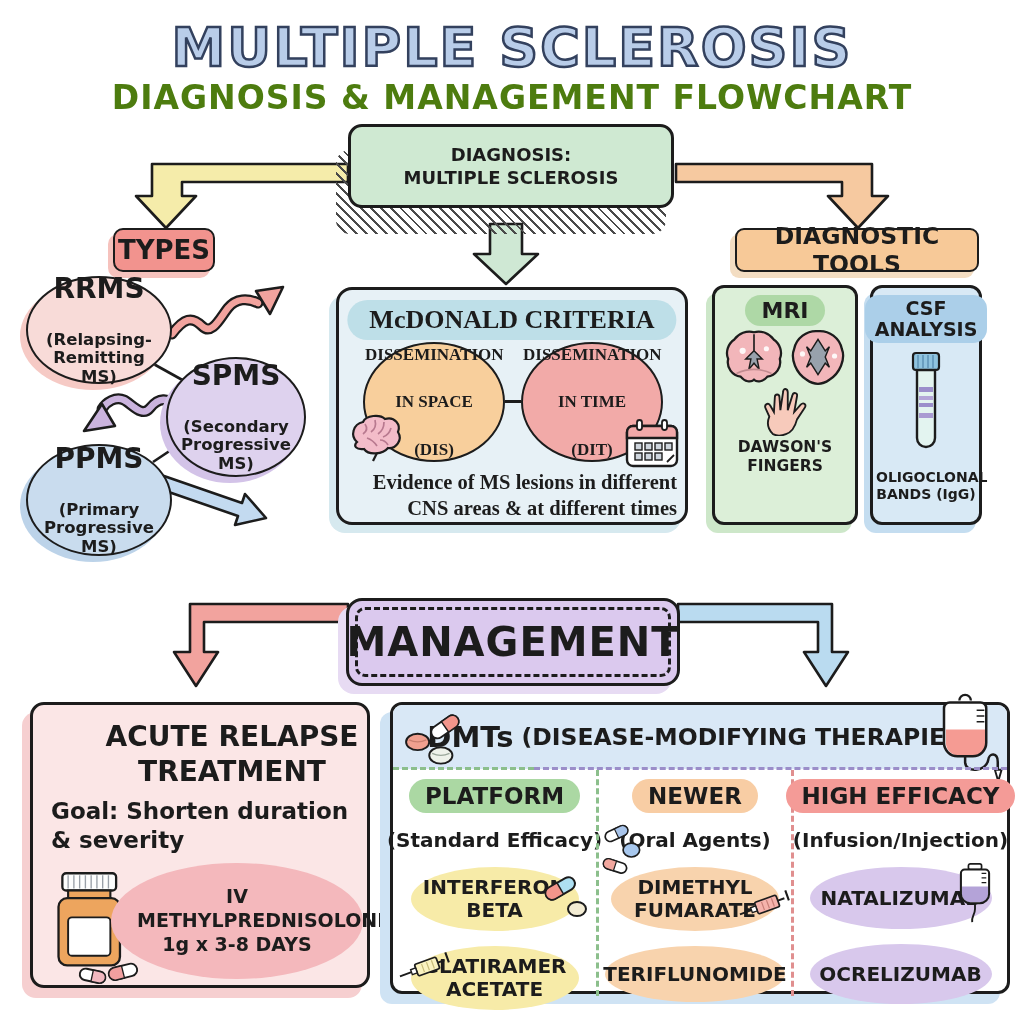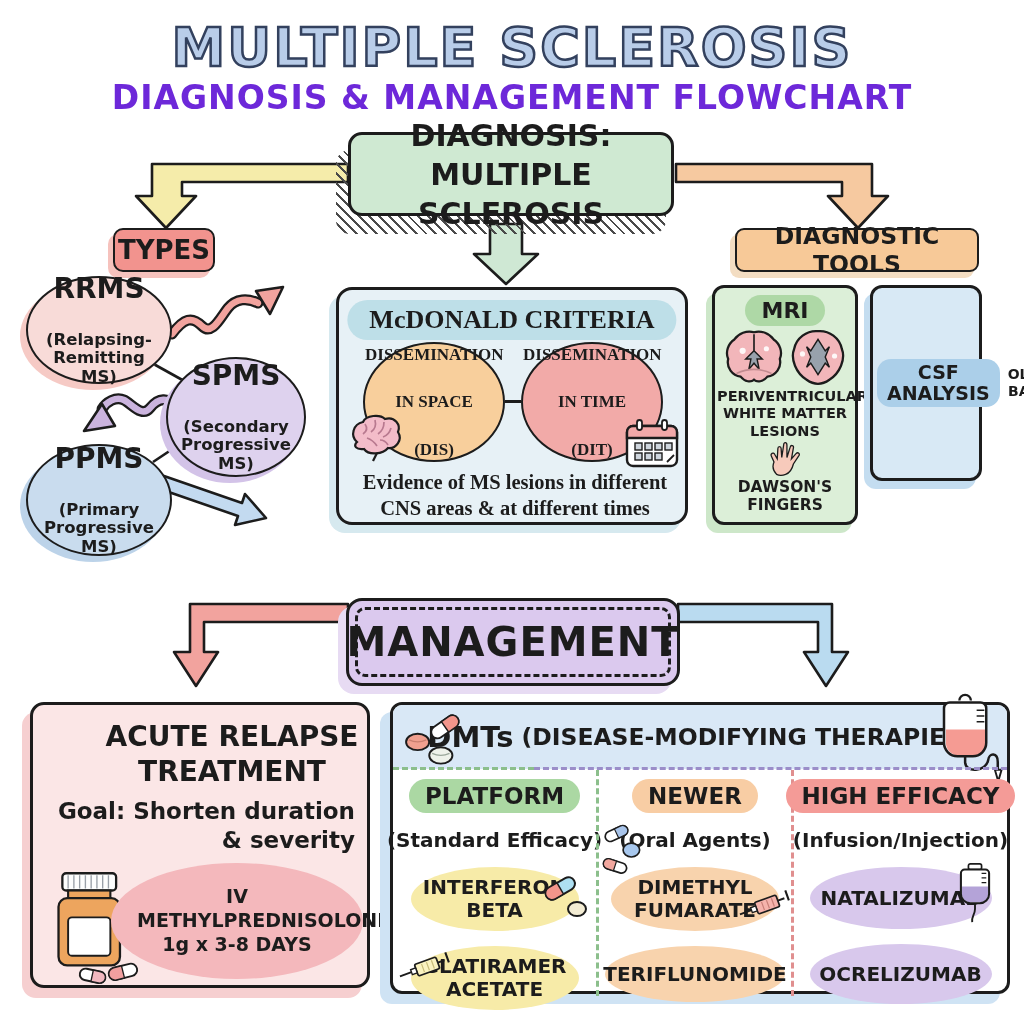--- a/index.html
+++ b/index.html
@@ -7,64 +7,64 @@
           font-family:"DejaVu Sans","Liberation Sans",sans-serif;color:#1c1c1c;}
   .abs{position:absolute;}
   .ctr{display:flex;flex-direction:column;align-items:center;justify-content:center;text-align:center;}
   .box{position:absolute;border:3px solid #1c1c1c;box-sizing:border-box;}
   .ellipse{position:absolute;border-radius:50%;border:2.6px solid #1c1c1c;box-sizing:border-box;
            display:flex;flex-direction:column;justify-content:center;text-align:center;font-weight:bold;gap:28px;}
   svg{display:block;}
   
   .title{left:0;top:16px;width:1024px;text-align:center;font-size:54px;font-weight:800;letter-spacing:2px;
          color:#b9cde9;-webkit-text-stroke:2.5px #33415e;text-shadow:0 0 1px #33415e;}
-  .subtitle{left:0;top:78px;width:1024px;text-align:center;font-size:33px;font-weight:800;color:#6d28d9;letter-spacing:1px;}
+  .subtitle{left:0;top:78px;width:1024px;text-align:center;font-size:33px;font-weight:800;color:#4d7c0f;letter-spacing:1px;}
   
   .hatch{left:336px;top:150px;width:330px;height:84px;border-radius:14px;
          background:repeating-linear-gradient(45deg,#4a4a4a 0 2px,transparent 2px 7px);}
-  .diagnosis{left:348px;top:132px;width:326px;height:84px;border-radius:14px;background:#cfe9d2;
-             font-size:30px;font-weight:800;line-height:1.3;}
+  .diagnosis{left:348px;top:124px;width:326px;height:84px;border-radius:14px;background:#cfe9d2;
+             font-size:18px;font-weight:800;line-height:1.3;}
   
   .types-badge{left:113px;top:228px;width:102px;height:44px;border-radius:10px;background:#f2938e;
                font-size:26px;font-weight:800;box-shadow:-5px 6px 0 #f6c2bd;}
   .rrms{left:26px;top:276px;width:146px;height:108px;background:#f8dbd8;box-shadow:-6px 6px 0 #f6cac5;}
   .spms{left:166px;top:357px;width:140px;height:120px;background:#ded2ee;box-shadow:-6px 6px 0 #d3c3e8;}
   .ppms{left:26px;top:444px;width:146px;height:112px;background:#c9dcee;box-shadow:-6px 6px 0 #bcd3e9;}
   .type-abbr{font-size:28px;line-height:1.05;}
   .type-full{font-size:16.5px;line-height:1.12;font-weight:bold;padding:0 10px;}
   
   .mcdonald{left:336px;top:287px;width:352px;height:238px;border-radius:16px;background:#e7f1f6;
             box-shadow:-7px 8px 0 #d6e9ef;}
   .mc-pill{position:absolute;left:50%;transform:translateX(-50%);top:10px;background:#bedfe8;
            border-radius:22px;padding:5px 22px;font-size:26px;font-weight:800;white-space:nowrap;}
   .dis{left:24px;top:52px;width:142px;height:120px;background:#f8cf9c;font-size:17px;line-height:1.15;}
   .dit{left:182px;top:52px;width:142px;height:120px;background:#f2aaa8;font-size:17px;line-height:1.15;}
   .mc-link{position:absolute;left:166px;top:110px;width:16px;height:3px;background:#1c1c1c;}
-  .mc-caption{position:absolute;left:14px;top:180px;width:324px;text-align:center;font-size:20.5px;font-weight:800;line-height:1.25;}
+  .mc-caption{position:absolute;left:14px;top:180px;width:324px;text-align:right;font-size:20.5px;font-weight:800;line-height:1.25;}
   
   .tools-badge{left:735px;top:228px;width:244px;height:44px;border-radius:9px;background:#f7c998;
                font-size:23.5px;font-weight:800;box-shadow:-5px 6px 0 #f3ddc2;}
   .mri{left:712px;top:285px;width:146px;height:240px;border-radius:12px;background:#dcefd8;
        box-shadow:-6px 8px 0 #cde7c9;display:flex;flex-direction:column;align-items:center;padding:7px 4px;gap:2px;}
-  .csf{left:870px;top:285px;width:112px;height:196px;border-radius:12px;background:#d8e9f5;
-       box-shadow:-6px 8px 0 #c4ddf0;display:flex;flex-direction:row;align-items:center;padding:7px 4px;gap:4px;}
+  .csf{left:870px;top:285px;width:112px;height:240px;border-radius:12px;background:#d8e9f5;
+       box-shadow:-6px 8px 0 #c4ddf0;display:flex;flex-direction:column;align-items:center;padding:7px 4px;gap:4px;}
   .mri-pill{background:#aed8a6;border-radius:18px;padding:3px 16px;font-size:22px;font-weight:800;}
   .csf-pill{background:#abcfe9;border-radius:14px;padding:3px 10px;font-size:19px;font-weight:800;line-height:1.1;text-align:center;}
   .finding{font-size:14.5px;font-weight:800;text-align:center;line-height:1.2;}
   .brains{display:flex;gap:2px;align-items:center;}
   
   .management{left:346px;top:572px;width:334px;height:88px;border-radius:16px;background:#dbc9ee;
               box-shadow:-8px 8px 0 #e7dbf3;}
   .mgmt-inner{width:calc(100% - 18px);height:calc(100% - 18px);border:3px dashed #1c1c1c;border-radius:10px;
               display:flex;align-items:center;justify-content:center;font-size:40px;font-weight:800;letter-spacing:1px;}
   
   .acute{left:30px;top:702px;width:340px;height:286px;border-radius:14px;background:#fbe6e6;
          box-shadow:-8px 10px 0 #f6cfd0;}
   .acute-title{position:absolute;left:0;top:14px;width:100%;text-align:center;font-size:28px;font-weight:800;line-height:1.25;}
-  .acute-goal{position:absolute;left:18px;top:92px;width:304px;text-align:right;font-size:23px;font-weight:800;line-height:1.25;}
+  .acute-goal{position:absolute;left:18px;top:92px;width:304px;text-align:left;font-size:23px;font-weight:800;line-height:1.25;}
   .acute-ellipse{left:78px;top:158px;width:252px;height:116px;background:#f4b8bc;border:none;
                  font-size:19px;line-height:1.25;}
   .bottle{position:absolute;left:14px;top:164px;}
   
   .dmts{left:390px;top:702px;width:620px;height:292px;border-radius:12px;background:#ffffff;
         box-shadow:-10px 10px 0 #cfe3f4;overflow:visible;}
   .dmt-header{position:absolute;left:0;top:0;width:100%;height:64px;background:#d9e8f6;
               border-radius:9px 9px 0 0;display:flex;align-items:center;justify-content:center;gap:8px;}
   .dmt-abbr{font-size:29px;font-weight:800;}
   .dmt-rest{font-size:23.5px;font-weight:800;}
@@ -196,21 +196,20 @@
         <circle cx="43" cy="20" r="2.5" fill="#ffffff" opacity="0.9"></circle>
         <path d="M14,44 q17,-8 34,0" stroke="#c28b90" stroke-width="1.5" fill="none"></path>
       </svg>
       <svg width="60" height="58" viewBox="0 0 58 56">
         <path d="M29,3 C40,2 50,10 52,20 C56,30 50,44 40,50 C33,55 25,55 18,50 C8,44 2,30 6,20 C8,10 18,2 29,3 Z" fill="#f2b6ba" stroke="#1c1c1c" stroke-width="2.2"></path>
         <path d="M29,11 L22,22 L18,18 L22,28 L18,38 L22,34 L29,45 L36,34 L40,38 L36,28 L40,18 L36,22 Z" fill="#98a1ac" stroke="#1c1c1c" stroke-width="1.4"></path>
         <circle cx="14" cy="25" r="2.5" fill="#ffffff" opacity="0.9"></circle>
         <circle cx="45" cy="27" r="2.5" fill="#ffffff" opacity="0.9"></circle>
       </svg>
     </div>
-    <div class="finding" style="width:136px;">PERIVENTRICULAR WHITE MATTER LESIONS</div>
     <svg width="48" height="48" viewBox="0 0 50 52">
       <path d="M12,50 C7,45 5,38 8,31 L4,22 C2,18 7,15 9,19 L13,26 L14,10 C14,6 19,6 19,10 L20,24 L23,4 C23,0 28,0 28,5 L28,24 L33,8 C34,4 39,5 38,9 L35,26 L42,18 C45,15 49,18 46,22 L38,34 C36,42 32,48 26,50 C21,52 16,52 12,50 Z" fill="#f7cabb" stroke="#1c1c1c" stroke-width="2"></path>
     </svg>
     <div class="finding" style="width:120px;font-size:15.5px;">DAWSON'S FINGERS</div>
   </div>
 
   <div class="box csf" style="z-index:1;">
     <div class="csf-pill">CSF ANALYSIS</div>
     <svg width="36" height="118" viewBox="0 0 36 110">
       <rect x="5" y="2" width="26" height="17" rx="3" fill="#8fc3de" stroke="#1c1c1c" stroke-width="2.2"></rect>

